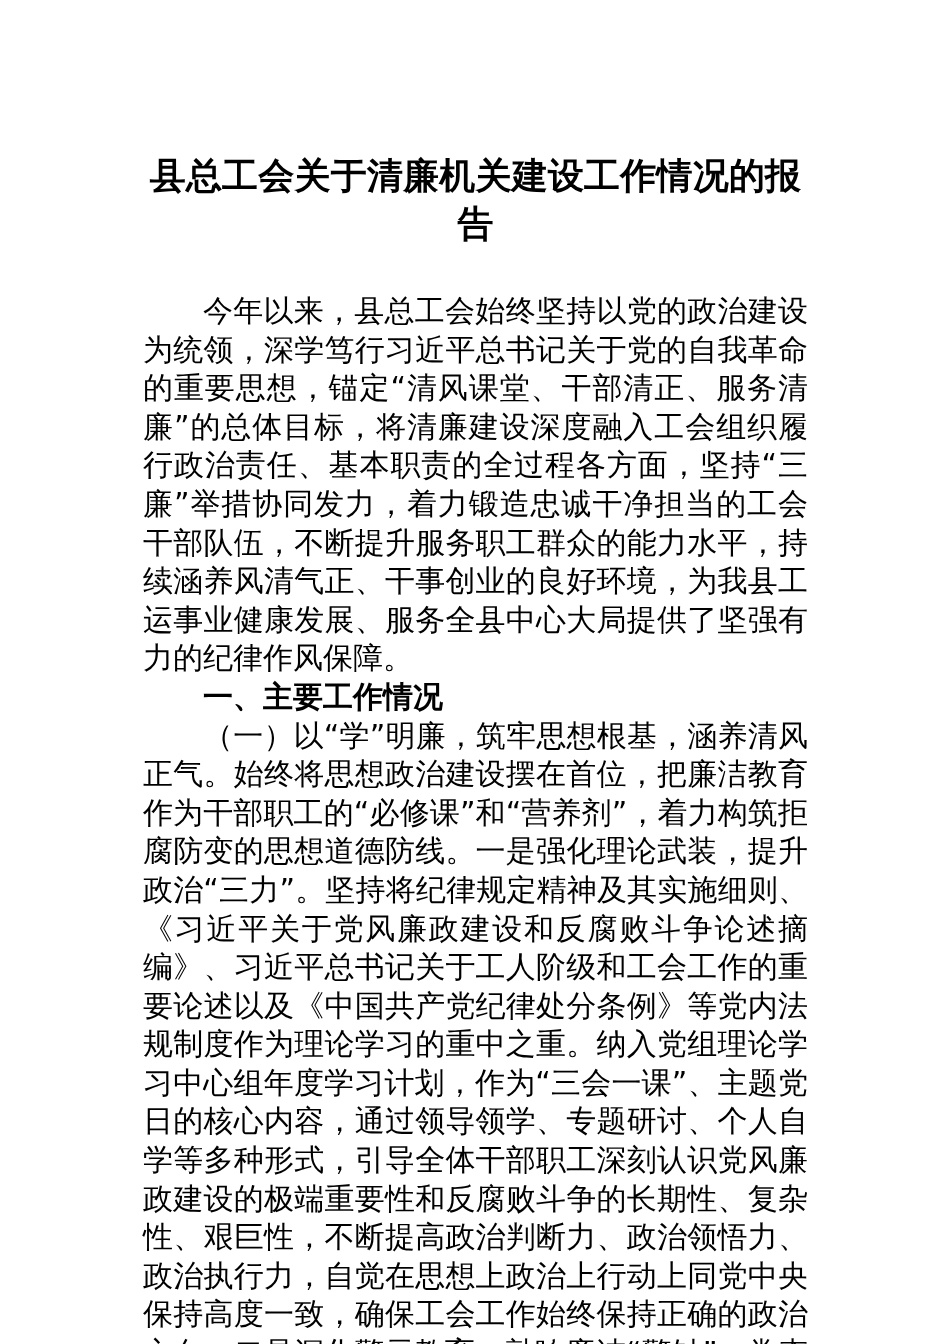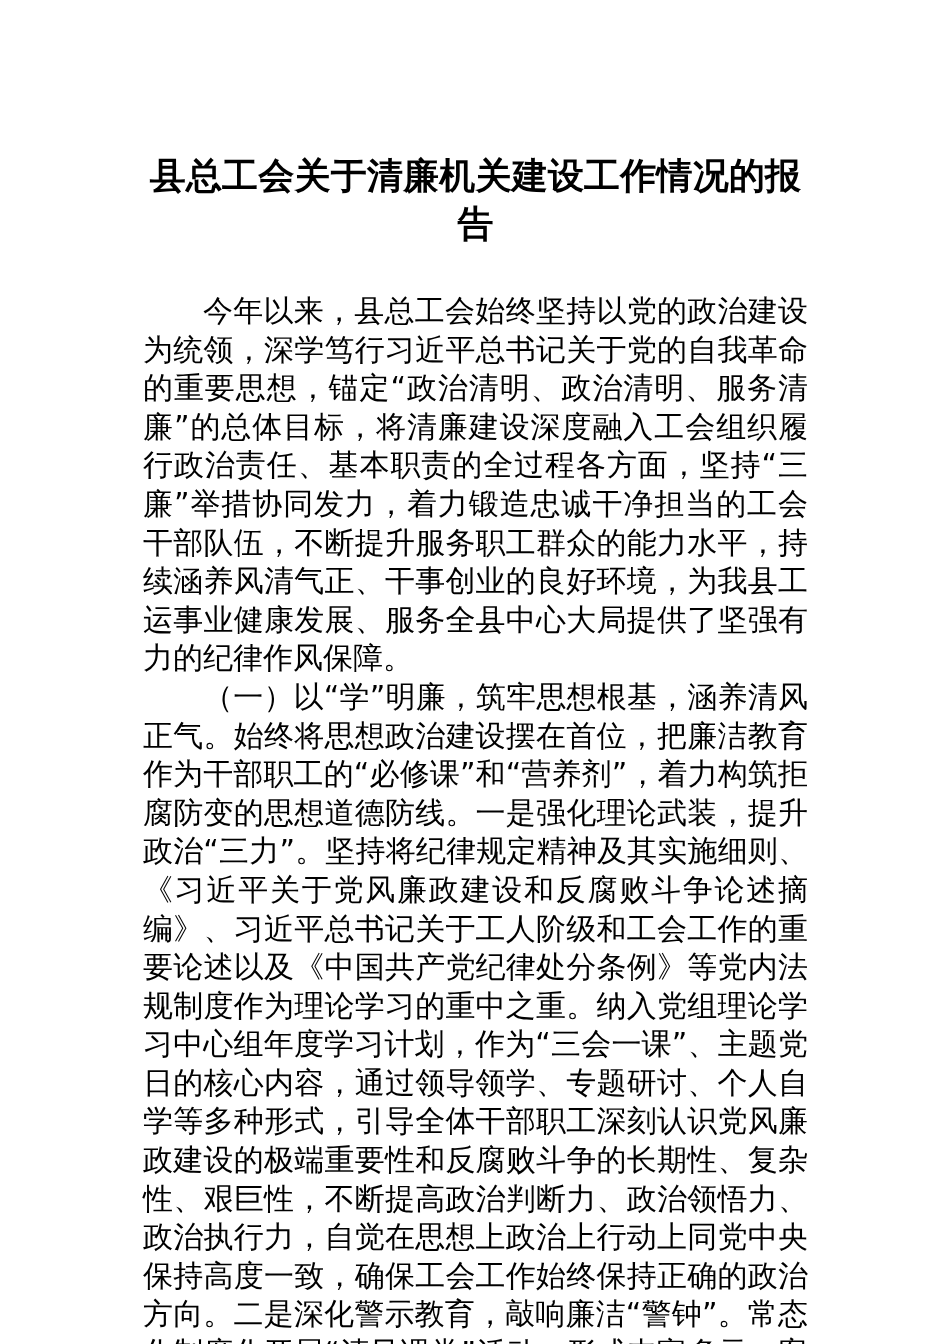--- a/index.html
+++ b/index.html
@@ -67,19 +67,20 @@
 </head>
 <body>
 
 <div class="page">
   <div class="doc-body">
 
     <h1 class="doc-title">县总工会关于清廉机关建设工作情况的报告</h1>
 
     <div class="gap-after-title"></div>
 
-    <p class="para indent">今年以来，县总工会始终坚持以党的政治建设为统领，深学笃行习近平总书记关于党的自我革命的重要思想，锚定“政治清明、政治清明、服务清廉”的总体目标，将清廉建设深度融入工会组织履行政治责任、基本职责的全过程各方面，坚持“三廉”举措协同发力，着力锻造忠诚干净担当的工会干部队伍，不断提升服务职工群众的能力水平，持续涵养风清气正、干事创业的良好环境，为我县工运事业健康发展、服务全县中心大局提供了坚强有力的纪律作风保障。</p>
+    <p class="para indent">今年以来，县总工会始终坚持以党的政治建设为统领，深学笃行习近平总书记关于党的自我革命的重要思想，锚定“清风课堂、干部清正、服务清廉”的总体目标，将清廉建设深度融入工会组织履行政治责任、基本职责的全过程各方面，坚持“三廉”举措协同发力，着力锻造忠诚干净担当的工会干部队伍，不断提升服务职工群众的能力水平，持续涵养风清气正、干事创业的良好环境，为我县工运事业健康发展、服务全县中心大局提供了坚强有力的纪律作风保障。</p>
 
+    <p class="para heading">一、主要工作情况</p>
 
     <p class="para indent">（一）以“学”明廉，筑牢思想根基，涵养清风正气。始终将思想政治建设摆在首位，把廉洁教育作为干部职工的“必修课”和“营养剂”，着力构筑拒腐防变的思想道德防线。一是强化理论武装，提升政治“三力”。坚持将纪律规定精神及其实施细则、《习近平关于党风廉政建设和反腐败斗争论述摘编》、习近平总书记关于工人阶级和工会工作的重要论述以及《中国共产党纪律处分条例》等党内法规制度作为理论学习的重中之重。纳入党组理论学习中心组年度学习计划，作为“三会一课”、主题党日的核心内容，通过领导领学、专题研讨、个人自学等多种形式，引导全体干部职工深刻认识党风廉政建设的极端重要性和反腐败斗争的长期性、复杂性、艰巨性，不断提高政治判断力、政治领悟力、政治执行力，自觉在思想上政治上行动上同党中央保持高度一致，确保工会工作始终保持正确的政治方向。二是深化警示教育，敲响廉洁“警钟”。常态化制度化开展“清风课堂”活动，形式丰富多元。案例震慑。精心选取中央、</p>
 
   </div>
 </div>
 
 </body></html>

